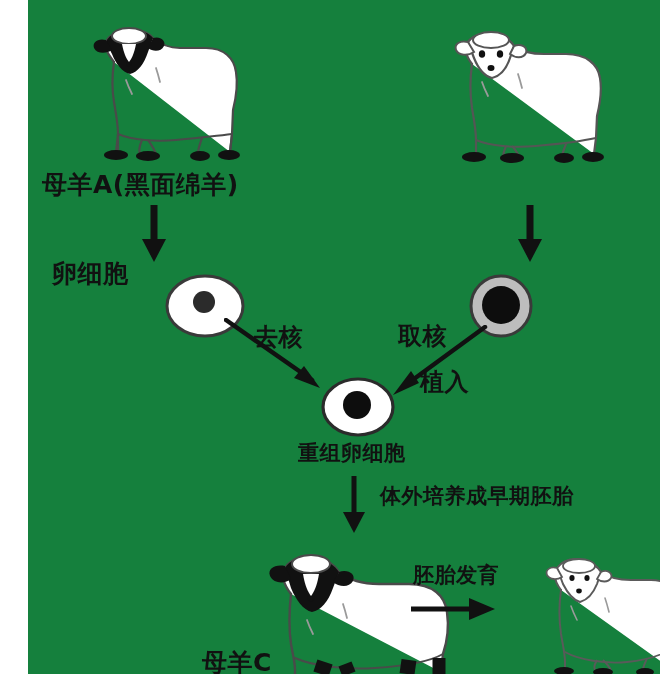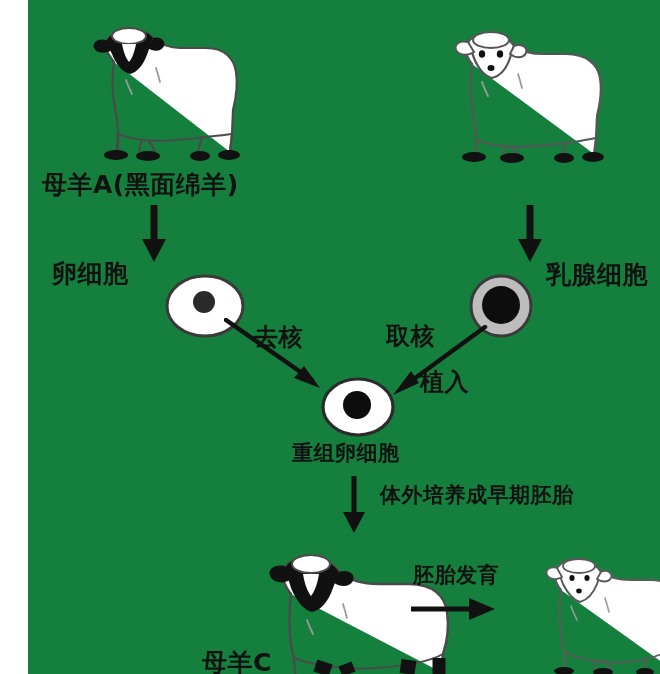--- a/index.html
+++ b/index.html
@@ -124,55 +124,54 @@
   </div>
 
   <div class="art" style="left:196px; top:318px;">
     <svg width="110" height="80" viewBox="0 0 110 80">
       <path d="M2 2 L88 62" stroke="#111111" stroke-width="4.5" stroke-linecap="round"></path>
       <path d="M96 70 L70 60 L80 48 Z" fill="#111111"></path>
     </svg>
   </div>
   <span class="lbl lbl-sm" style="left:226px; top:325px;">去核</span>
 
-  <span class="lbl lbl-big" style="left:518px; top:262px;">乳腺细胞</span>
 
   <div class="art" style="left:437px; top:272px;">
     <svg width="72" height="72" viewBox="0 0 72 72">
       <circle cx="36" cy="34" r="30" fill="#bdbdbd" stroke="#3a3a3a" stroke-width="3"></circle>
       <circle cx="36" cy="33" r="19" fill="#0d0d0d"></circle>
     </svg>
   </div>
 
   <div class="art" style="left:357px; top:325px;">
     <svg width="106" height="76" viewBox="0 0 106 76">
       <path d="M100 2 L18 62" stroke="#111111" stroke-width="4.5" stroke-linecap="round"></path>
       <path d="M8 70 L34 58 L26 46 Z" fill="#111111"></path>
     </svg>
   </div>
-  <span class="lbl lbl-sm" style="left:358px; top:324px;">取核</span>
+  <span class="lbl lbl-sm" style="left:370px; top:324px;">取核</span>
   <span class="lbl lbl-sm" style="left:392px; top:370px;">植入</span>
 
   <div class="art" style="left:288px; top:375px;">
     <svg width="84" height="66" viewBox="0 0 84 66">
       <ellipse cx="42" cy="32" rx="35" ry="28" fill="#ffffff" stroke="#2b2b2b" stroke-width="3.2"></ellipse>
       <circle cx="41" cy="30" r="14" fill="#0d0d0d"></circle>
     </svg>
   </div>
 
-  <span class="lbl lbl-mid" style="left:264px; top:443px;">重组卵细胞</span>
+  <span class="lbl lbl-mid" style="left:270px; top:443px;">重组卵细胞</span>
 
   <div class="art" style="left:313px; top:476px;">
     <svg width="26" height="58" viewBox="0 0 26 58">
       <path d="M13 0 L13 40" stroke="#111111" stroke-width="5" stroke-linecap="butt"></path>
       <path d="M2 36 L24 36 L13 57 Z" fill="#111111"></path>
     </svg>
   </div>
 
-  <span class="lbl lbl-mid" style="left:352px; top:486px;font-family:Liberation Mono, monospace;">体外培养成早期胚胎</span>
+  <span class="lbl lbl-mid" style="left:352px; top:486px;">体外培养成早期胚胎</span>
 
   <div class="art" style="left:205px; top:542px;">
     <svg width="220" height="132" viewBox="0 0 220 132">
       <path d="M58 52 C50 42 48 32 52 26 C58 16 72 14 84 16 C94 18 102 24 106 30
                C116 38 130 42 146 42 L176 42 C200 42 212 54 214 70
                C216 84 214 100 210 112 L208 130" fill="#ffffff" stroke="#4a4a4a" stroke-width="2.4" stroke-linecap="round" stroke-linejoin="round"></path>
       <path d="M58 52 C56 70 56 88 58 102 C60 114 62 120 62 128 L62 132" fill="none" stroke="#4a4a4a" stroke-width="2.4" stroke-linecap="round"></path>
       <path d="M62 116 C80 124 112 128 142 126 C172 124 196 120 210 112" fill="none" stroke="#4a4a4a" stroke-width="2" stroke-linecap="round"></path>
 
       <path d="M92 120 L88 132" stroke="#111111" stroke-width="16" stroke-linecap="butt"></path>

